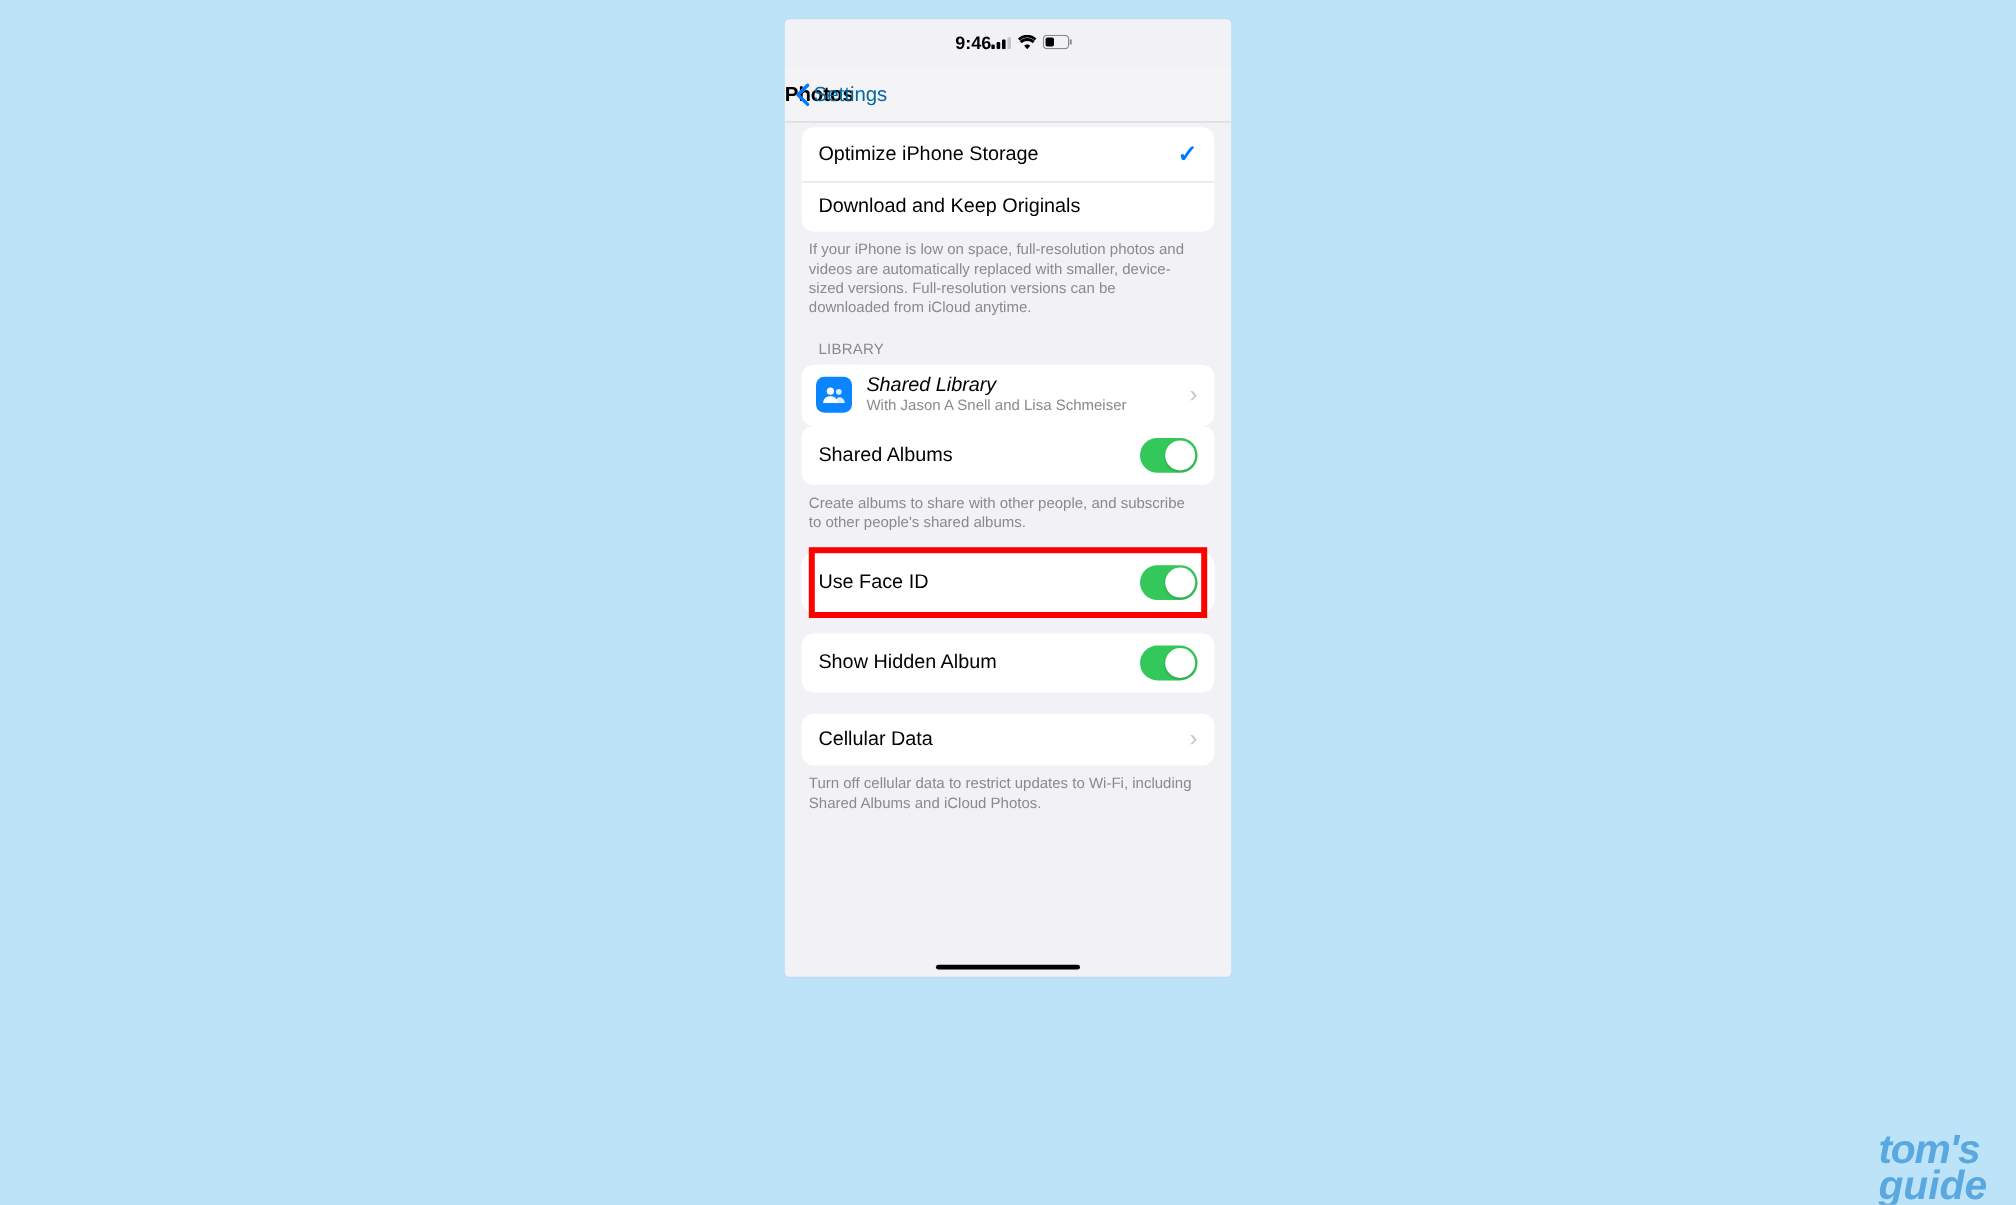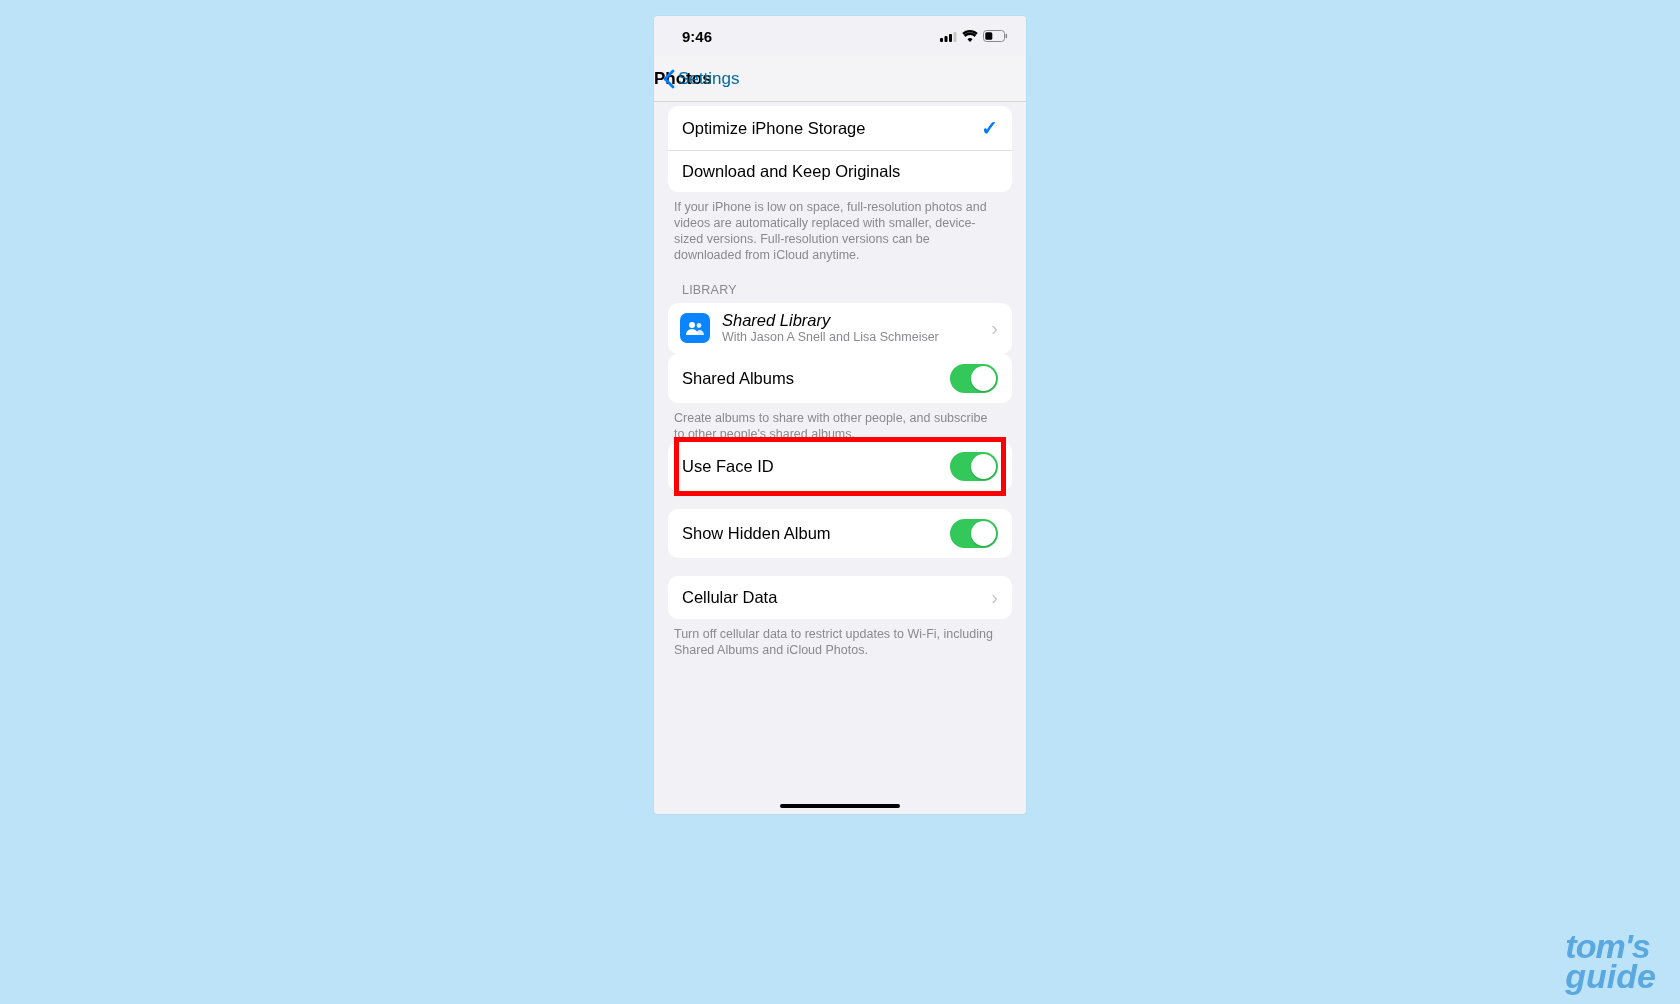--- a/index.html
+++ b/index.html
@@ -14,21 +14,21 @@
     background: #f2f2f6;
     position: absolute;
     left: 50%; top: 16px;
     transform: translateX(-50%);
     border-radius: 4px;
     overflow: hidden;
     box-shadow: 0 0 0 1px rgba(0,0,0,0.02);
   }
   .statusbar {
     height: 40px;
-    display: flex; align-items: center; justify-content: space-between;
+    display: flex; align-items: center; justify-content: center;
     padding: 0 18px 0 28px;
     font-size: 15px; font-weight: 600;
   }
   .status-right { display: flex; align-items: center; gap: 5px; }
   .navbar {
     height: 46px;
     border-bottom: 1px solid rgba(0,0,0,0.12);
     position: relative;
     display: flex; align-items: center;
     background: #f4f4f7;
@@ -110,21 +110,21 @@
   }
   .home-indicator {
     position: absolute;
     bottom: 6px; left: 50%; transform: translateX(-50%);
     width: 120px; height: 4.5px;
     border-radius: 3px;
     background: #000;
   }
   .watermark {
     position: absolute;
-    right: 24px; bottom: 12px;
+    right: 24px; bottom: 0;
     font-size: 34px;
     font-weight: 800;
     color: #5aa8e0;
     font-style: italic;
     line-height: 0.88;
     letter-spacing: -1px;
     text-align: left;
   }
   .watermark .l2 { letter-spacing: 0; }
 </style>
@@ -206,21 +206,21 @@
     </div>
 
     <div class="group">
       <div class="row">
         <span class="row-label">Shared Albums</span>
         <div class="toggle"></div>
       </div>
     </div>
     <div class="footer-text">Create albums to share with other people, and subscribe to other people's shared albums.</div>
 
-    <div class="group" style="margin-top:0; position:relative; overflow:visible;">
+    <div class="group" style="margin-top:18px; position:relative; overflow:visible;">
       <div class="row" style="background:#fff; border-radius:10px;">
         <span class="row-label">Use Face ID</span>
         <div class="toggle"></div>
         <div class="highlight-box"></div>
       </div>
     </div>
 
     <div class="group" style="margin-top:18px;">
       <div class="row">
         <span class="row-label">Show Hidden Album</span>

